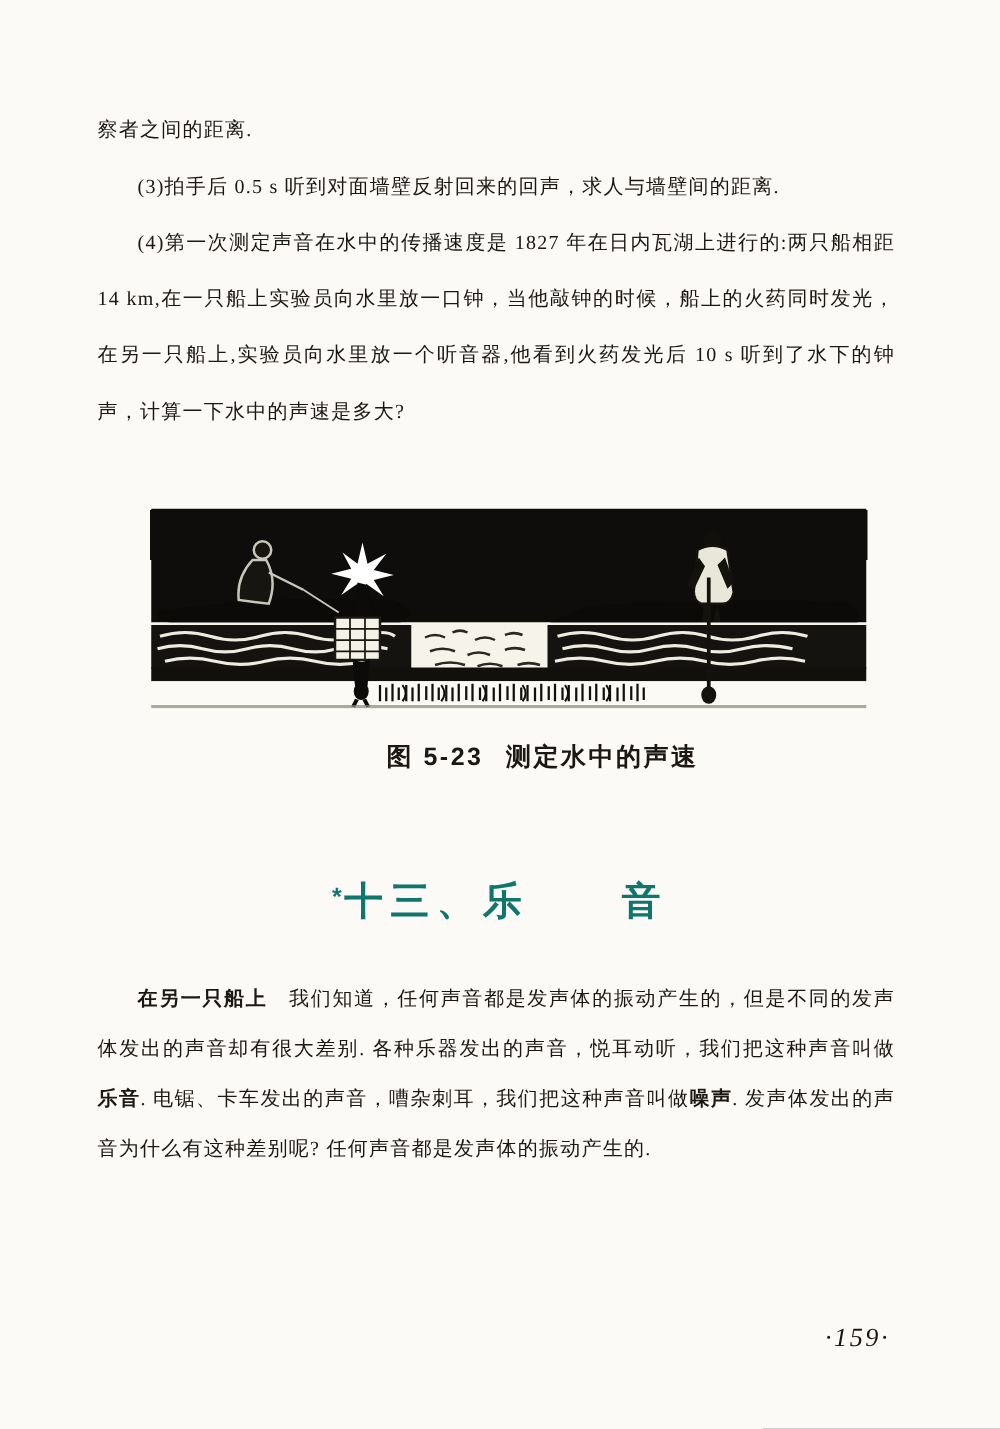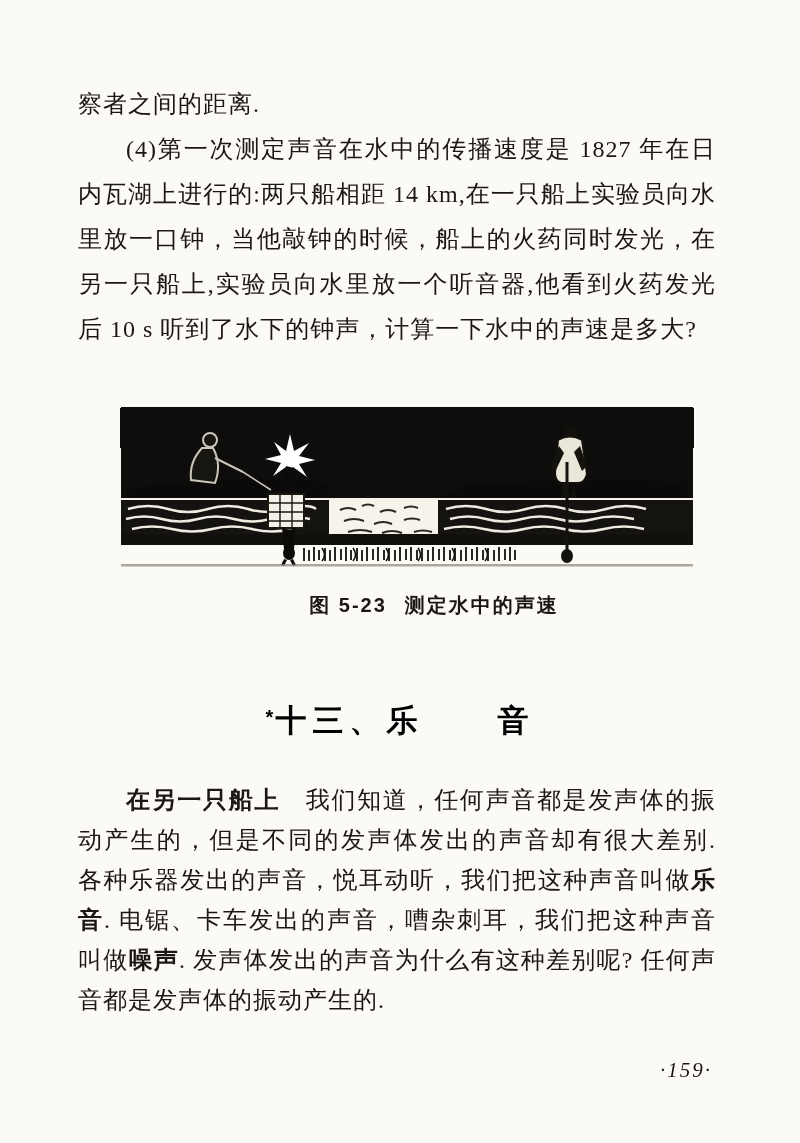--- a/index.html
+++ b/index.html
@@ -10,21 +10,21 @@
     background:var(--paper,#fbfaf7);
     font-family:"Liberation Serif", serif;
     color:var(--ink,#1c1713);
     overflow:hidden;
   }
   .text-block{position:absolute;left:78px;width:638px;}
   #top-text{top:82px;}
   #bottom-text{top:780px;}
   .para{
     margin:0;
-    font-size:24px;
+    font-size:16px;
     line-height:45px;
     letter-spacing:1px;
     text-align:justify;
     text-justify:inter-character;
   }
   #bottom-text .para{line-height:40px;}
   .para.indent{text-indent:2em;}
   .b{font-family:"Liberation Sans", sans-serif;font-weight:bold;}
   .it{font-style:italic;}
   .figure{
@@ -42,41 +42,42 @@
     padding-left:34px;
   }
   .figure-caption .cap-label{margin-right:18px;}
   .section-heading{
     position:absolute;left:0;top:700px;width:800px;
     text-align:center;
     font-family:"Liberation Sans", sans-serif;
     font-weight:bold;
     font-size:31px;
     letter-spacing:6px;
-    color:#000000;
+    color:#0f766e;
   }
   .section-heading .star{
     font-size:20px;
     vertical-align:7px;
     letter-spacing:2px;
   }
   .page-number{
     position:absolute;top:1058px;right:88px;
     font-size:21px;
     font-style:italic;
     letter-spacing:2px;
   }
 </style>
 </head>
 <body>
 
 <div class="page">
 
   <div class="text-block" id="top-text">
       <p class="para"><span>察者之间的距离.</span></p>
+      <p class="para indent"><span>(3)拍手后 0.5 s 听到对面墙壁反射回来的回声，求人与墙壁间的距离.</span></p>
       <p class="para indent"><span>(4)第一次测定声音在水中的传播速度是 1827 年在日内瓦湖上进行的:两只船相距 14 km,在一只船上实验员向水里放一口钟，当他敲钟的时候，船上的火药同时发光，在另一只船上,实验员向水里放一个听音器,他看到火药发光后 10 s 听到了水下的钟声，计算一下水中的声速是多大?</span></p>
     </div>
 
   <div class="figure">
     <svg viewBox="0 0 578 163">
 
       <rect x="0" y="0" width="578" height="163" fill="#fbfaf4"></rect>
 
       <rect x="3" y="2" width="572" height="90" fill="#0e0d0b"></rect>
 

